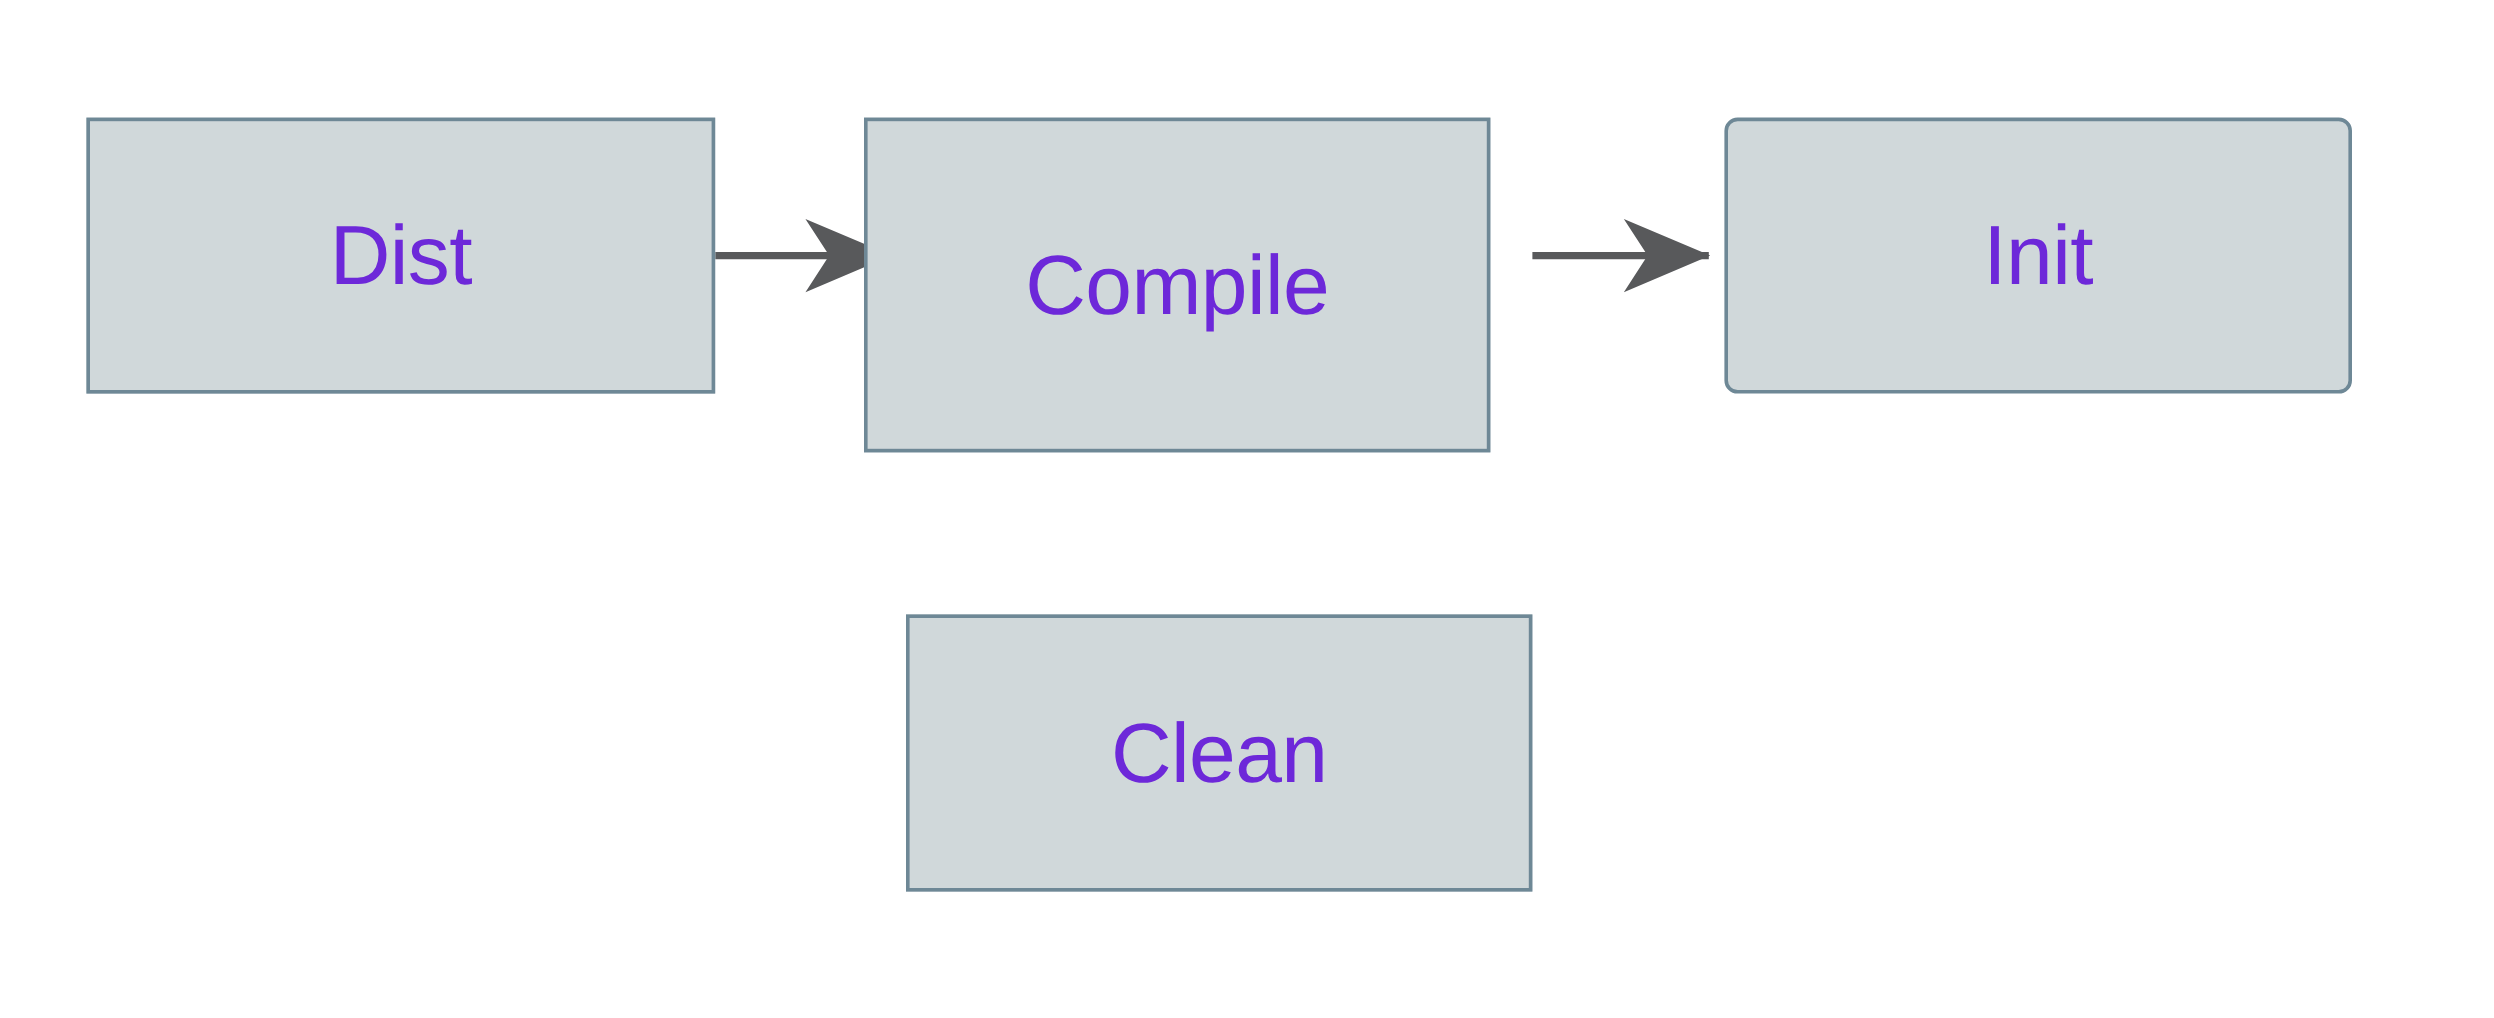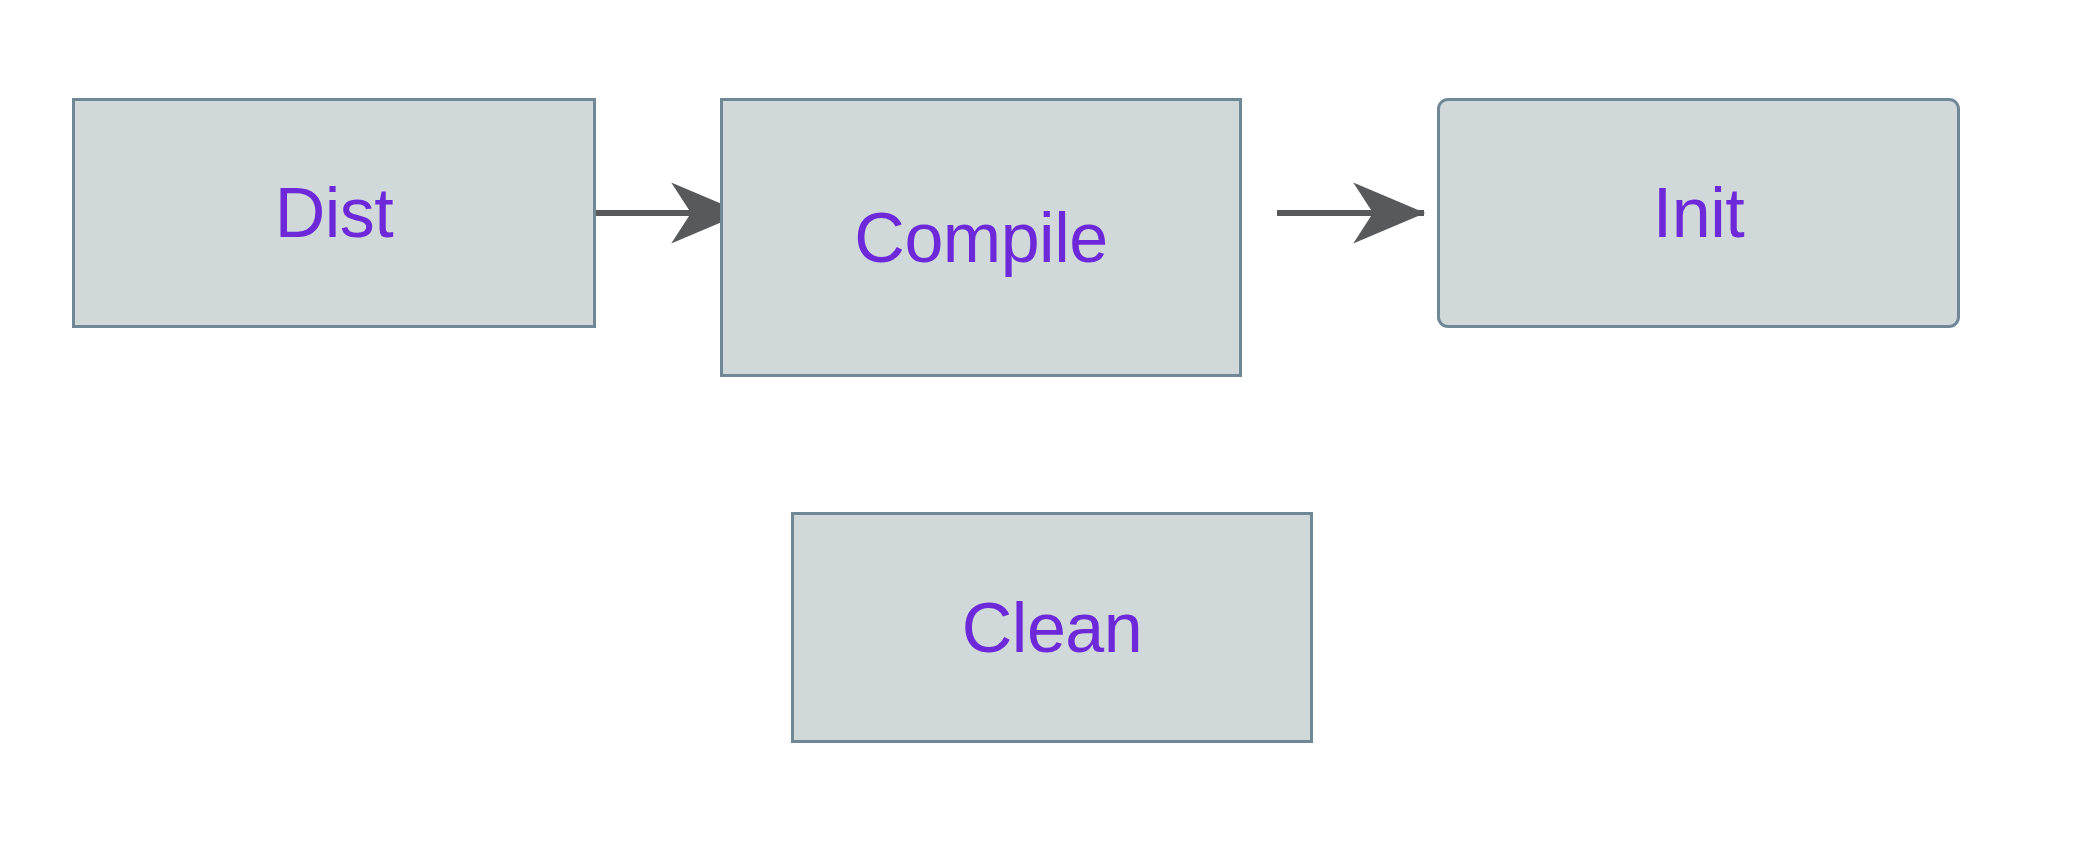--- a/index.html
+++ b/index.html
@@ -42,21 +42,21 @@
     left: 0;
     top: 0;
     width: 2078px;
     height: 848px;
     pointer-events: none;
   }
   
   #node-dist    { left: 72px;   top: 98px;  width: 524px; height: 230px; }
   #node-compile { left: 720px;  top: 98px;  width: 522px; height: 279px; }
   #node-init    { left: 1437px; top: 98px;  width: 523px; height: 230px; border-radius: 11px; }
-  #node-clean   { left: 755px;  top: 512px; width: 522px; height: 231px; margin-left: 36px; }
+  #node-clean   { left: 755px;  top: 512px; width: 522px; height: 231px; }
 </style>
 </head>
 <body>
 
 <div id="canvas">
 
   <svg class="edge-layer" viewBox="0 0 2078 848" width="2078" height="848" xmlns="http://www.w3.org/2000/svg">
     <defs>
       <marker id="arrowdart" markerWidth="13" markerHeight="11" refX="12.4" refY="5.5" orient="auto" markerUnits="strokeWidth">
         <path d="M 0.6,0.4 L 12.6,5.5 L 0.6,10.6 L 3.9,5.5 Z" fill="#58595b"></path>

